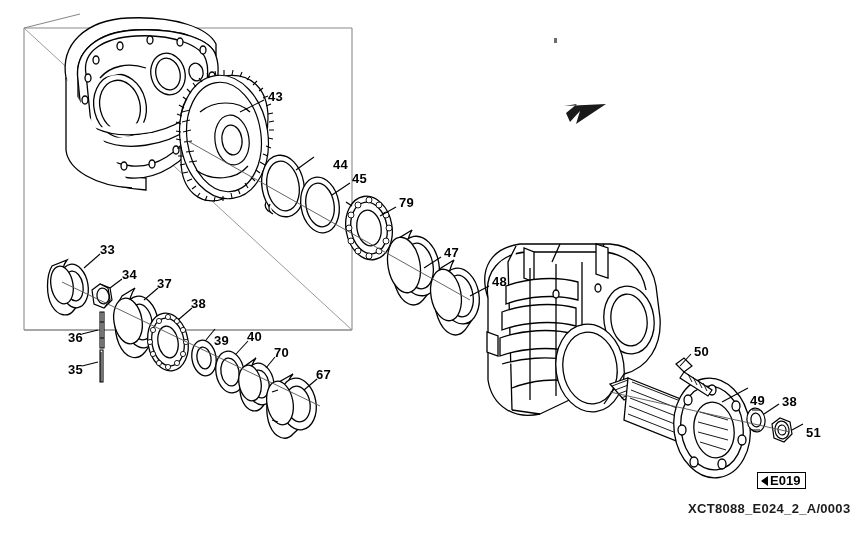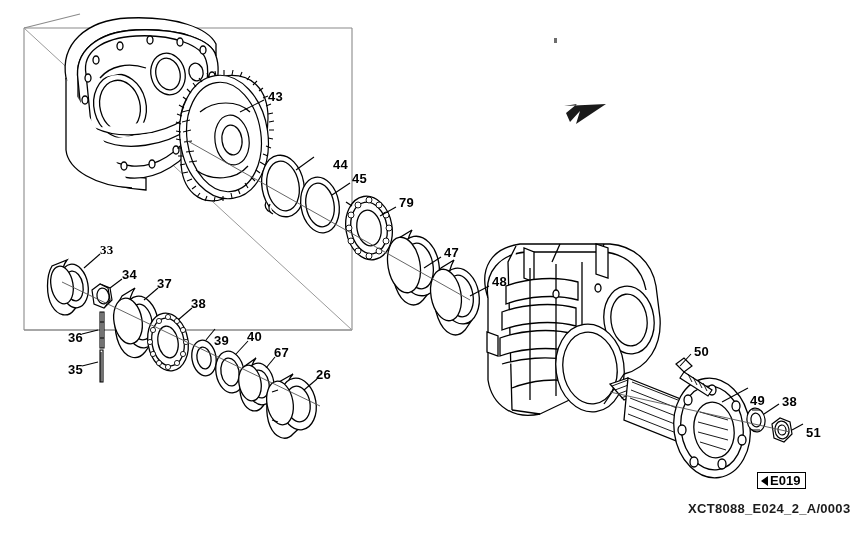--- a/index.html
+++ b/index.html
@@ -431,28 +431,28 @@
     </g>
   </svg>
 
   <div class="callout" style="left:268px; top:90px;">43</div>
   <div class="callout" style="left:317px; top:158px;margin-left:16px;">44</div>
   <div class="callout" style="left:352px; top:172px;">45</div>
   <div class="callout" style="left:399px; top:196px;">79</div>
   <div class="callout" style="left:444px; top:246px;">47</div>
   <div class="callout" style="left:492px; top:275px;">48</div>
 
-  <div class="callout" style="left:100px; top:243px;font-family:Liberation Serif, serif;">33</div>
+  <div class="callout" style="left:100px; top:243px;">33</div>
   <div class="callout" style="left:122px; top:268px;">34</div>
   <div class="callout" style="left:157px; top:277px;">37</div>
   <div class="callout" style="left:191px; top:297px;">38</div>
   <div class="callout" style="left:214px; top:318px;margin-top:16px;">39</div>
   <div class="callout" style="left:247px; top:330px;">40</div>
-  <div class="callout" style="left:274px; top:346px;">67</div>
-  <div class="callout" style="left:316px; top:368px;">26</div>
+  <div class="callout" style="left:274px; top:346px;">70</div>
+  <div class="callout" style="left:316px; top:368px;">67</div>
   <div class="callout" style="left:68px;  top:331px;">36</div>
   <div class="callout" style="left:68px;  top:363px;">35</div>
 
   <div class="callout" style="left:694px; top:345px;">50</div>
   <div class="callout" style="left:750px; top:378px;margin-top:16px;">49</div>
   <div class="callout" style="left:782px; top:395px;">38</div>
   <div class="callout" style="left:806px; top:414px;margin-top:12px;">51</div>
 
   <div id="speck"></div>
 

